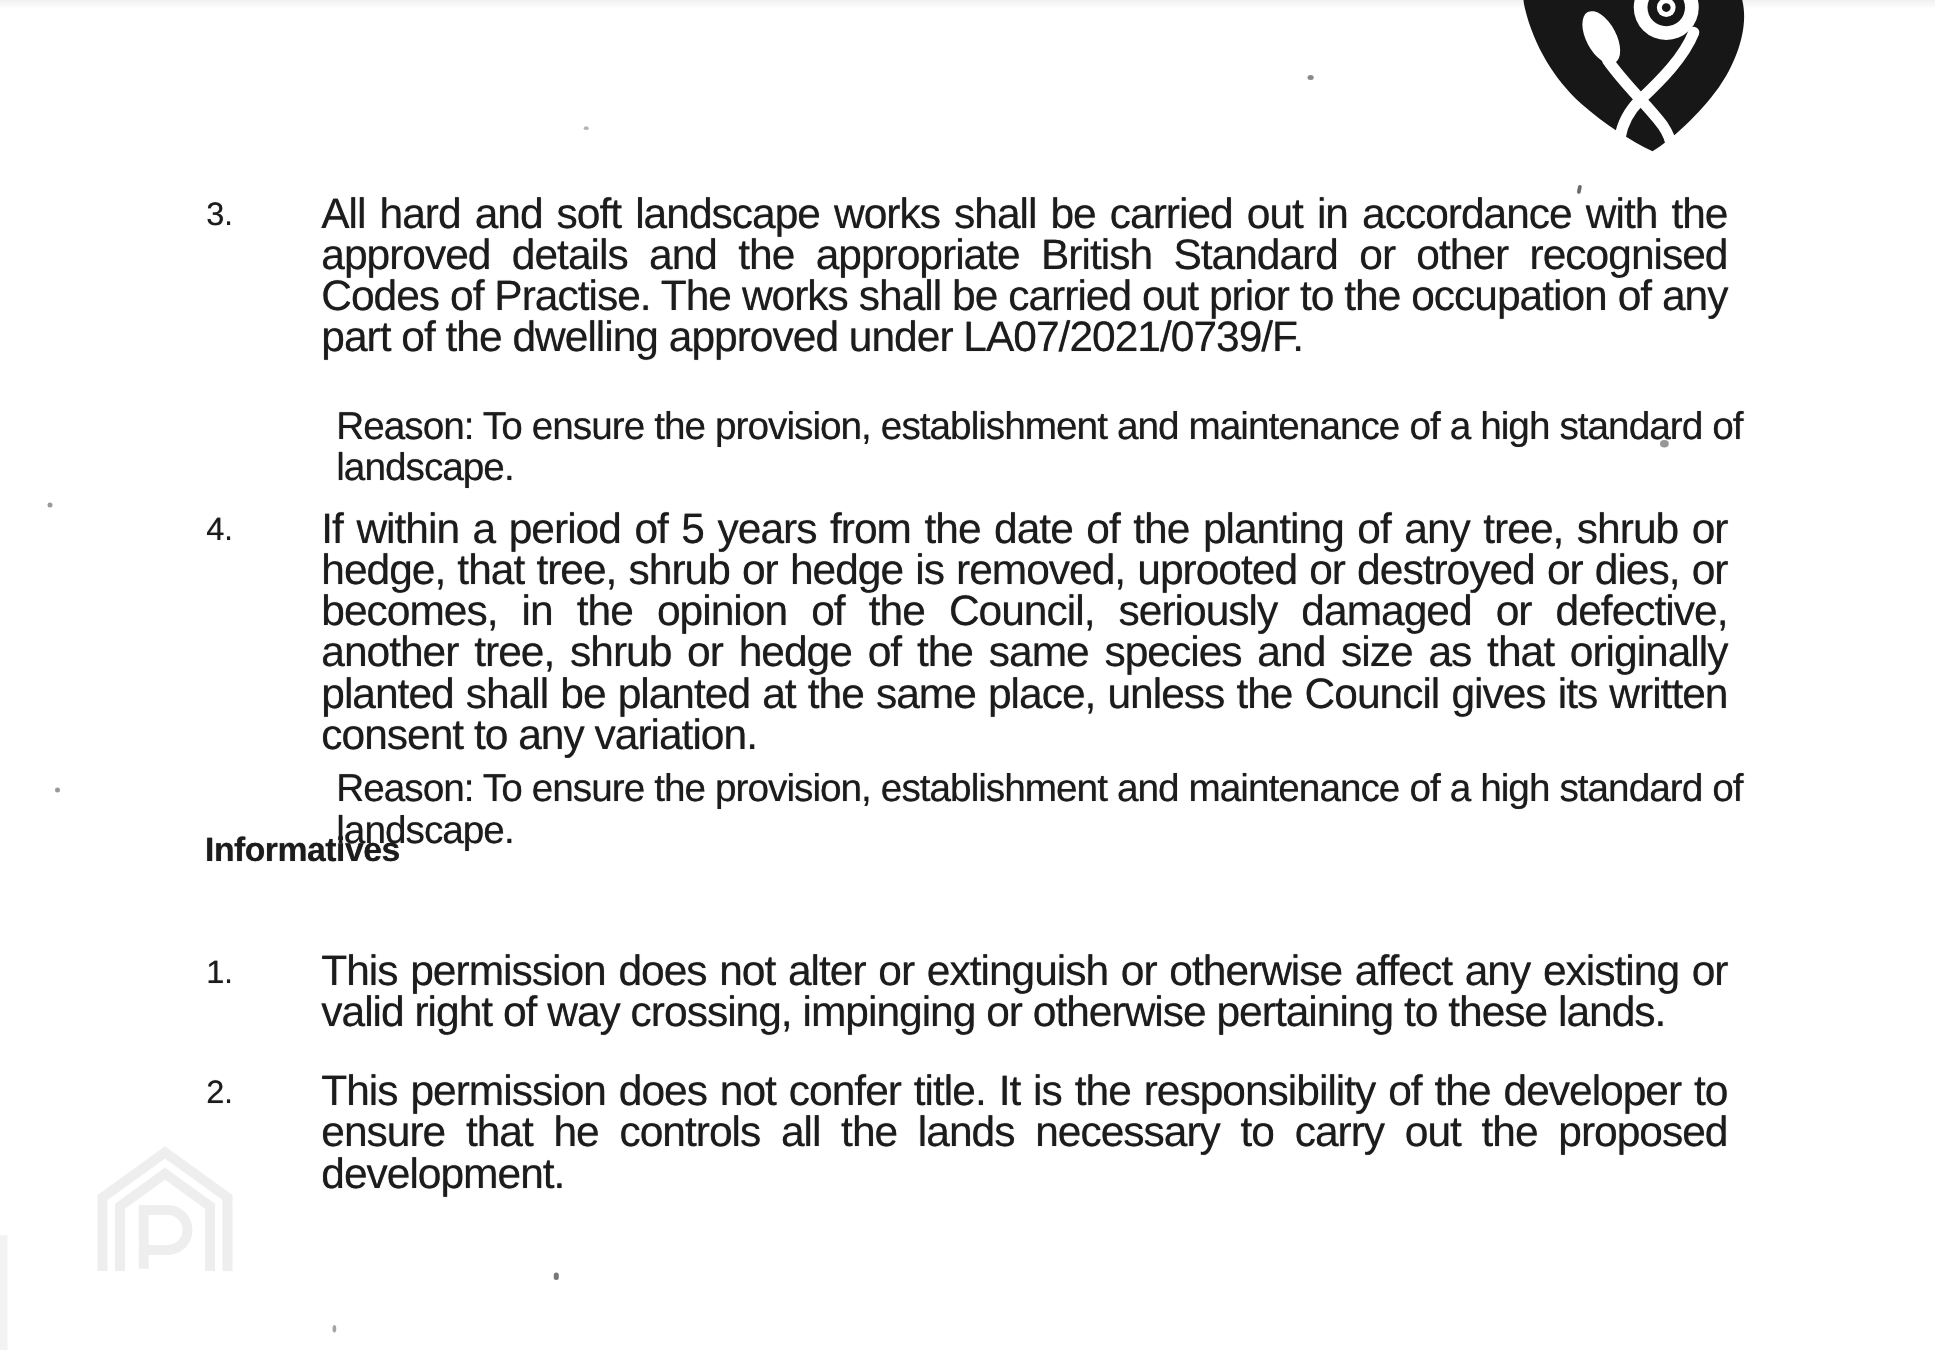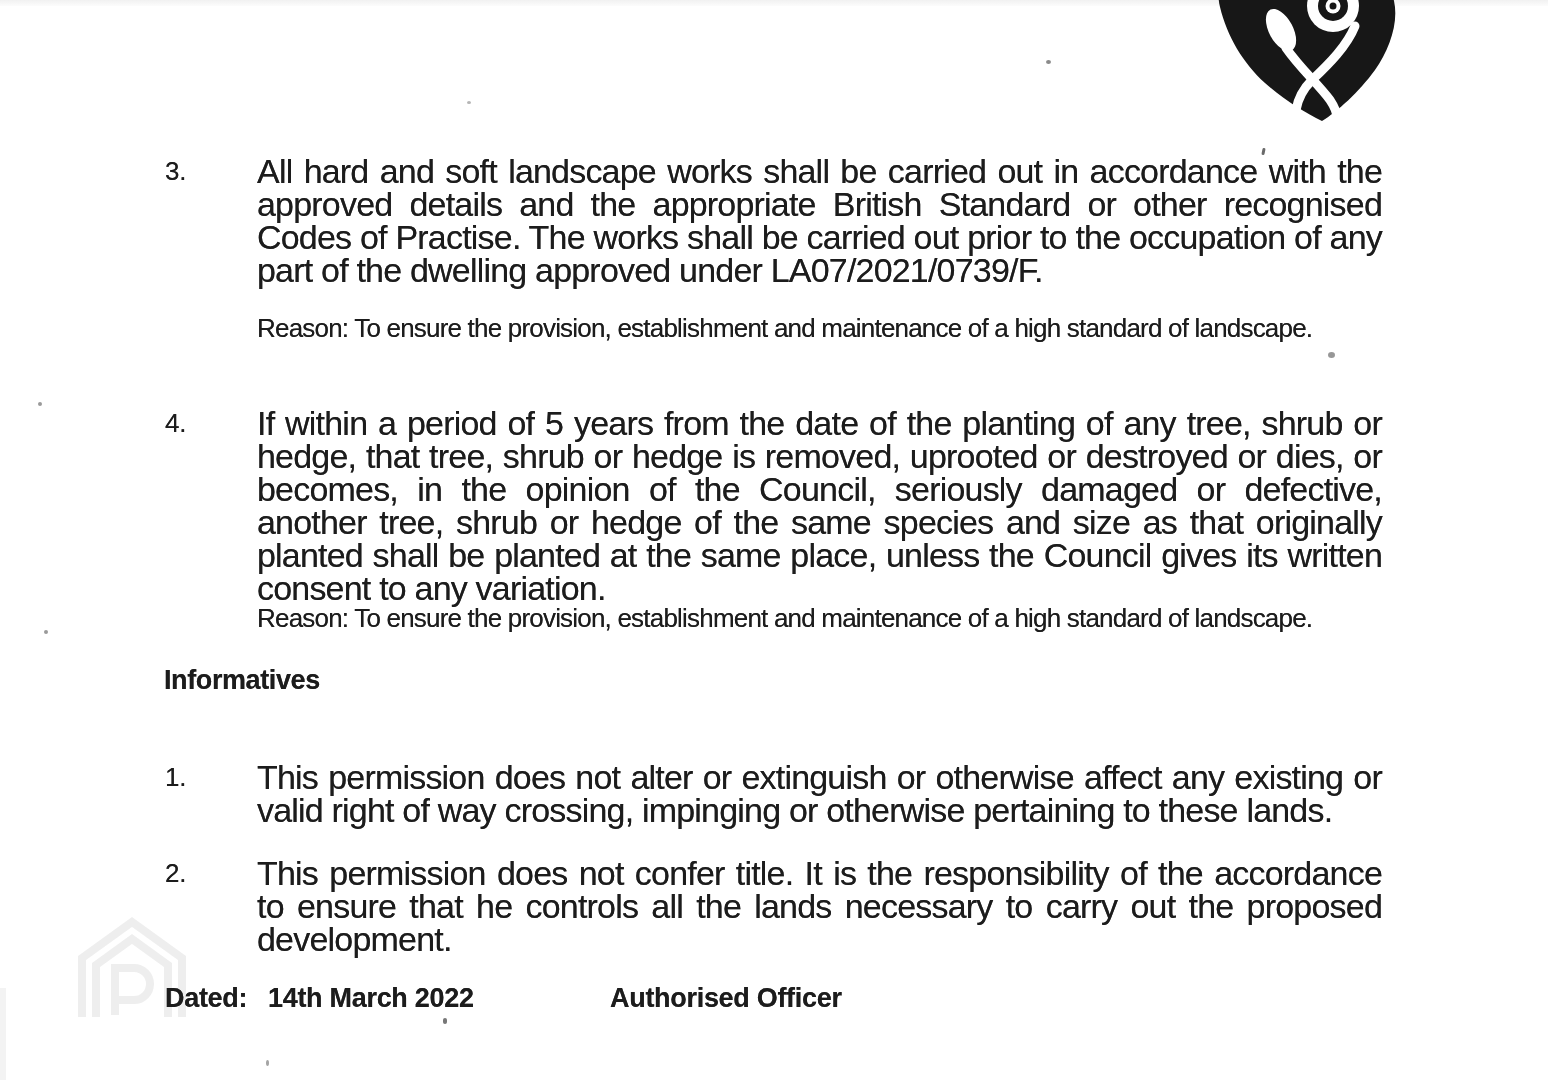--- a/index.html
+++ b/index.html
@@ -26,22 +26,22 @@
     position:absolute;left:165px;width:1217px;display:flex;align-items:flex-start;
   }
   .item .num{
     flex:0 0 92px;width:92px;font-size:26px;line-height:33px;letter-spacing:-0.3px;
   }
   .item .body{
     margin:0;width:1125px;font-size:34px;line-height:33px;
     text-align:justify;text-justify:inter-word;letter-spacing:-0.8px;
   }
   .reason{
-    position:absolute;left:257px;width:1125px;margin:0;
-    font-size:26px;line-height:33px;text-align:justify;letter-spacing:-0.8px;
+    position:absolute;left:257px;width:1125px;margin:12px;
+    font-size:31px;line-height:33px;text-align:justify;letter-spacing:-0.8px;
   }
   .section-heading{
     position:absolute;left:164px;margin:0;
     font-size:27px;line-height:33px;font-weight:bold;letter-spacing:-0.4px;
   }
   .dated-row{
     position:absolute;left:165px;top:982px;display:flex;
     font-size:27px;line-height:33px;font-weight:bold;letter-spacing:-0.3px;
   }
   .dated-row .dated-label{ width:103px; }
@@ -116,28 +116,23 @@
 
   <h2 class="section-heading ink" id="informatives-heading">Informatives</h2>
 
   <div class="item ink" id="inf1">
     <span class="num">1.</span>
     <p class="body">This permission does not alter or extinguish or otherwise affect any existing or valid right of way crossing, impinging or otherwise pertaining to these lands.</p>
   </div>
 
   <div class="item ink" id="inf2">
     <span class="num">2.</span>
-    <p class="body">This permission does not confer title. It is the responsibility of the accordance to ensure that he controls all the lands necessary to carry out the proposed development.</p>
+    <p class="body">This permission does not confer title. It is the responsibility of the developer to ensure that he controls all the lands necessary to carry out the proposed development.</p>
   </div>
 
-  <div class="dated-row ink">
-    <span class="dated-label">Dated:</span>
-    <span class="dated-value">14th March 2022</span>
-    <span class="officer-label">Authorised Officer</span>
-  </div>
 
   <div class="speck" id="sp1"></div>
   <div class="speck" id="sp2"></div>
   <div class="speck" id="sp3"></div>
   <div class="speck" id="sp4"></div>
   <div class="speck" id="sp5"></div>
   <div class="speck" id="sp6"></div>
   <div class="speck" id="sp7"></div>
   <div class="speck" id="sp8"></div>
 

